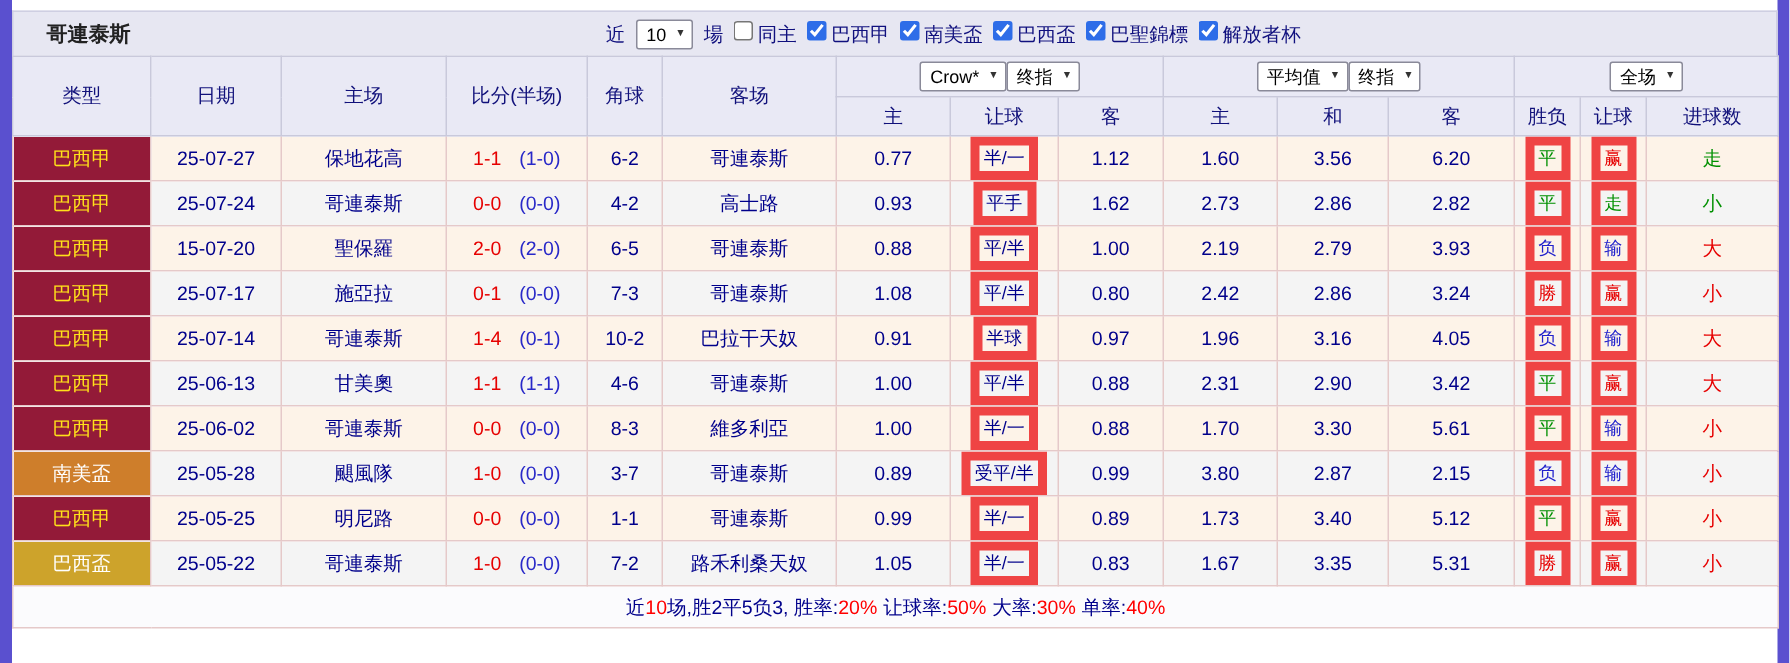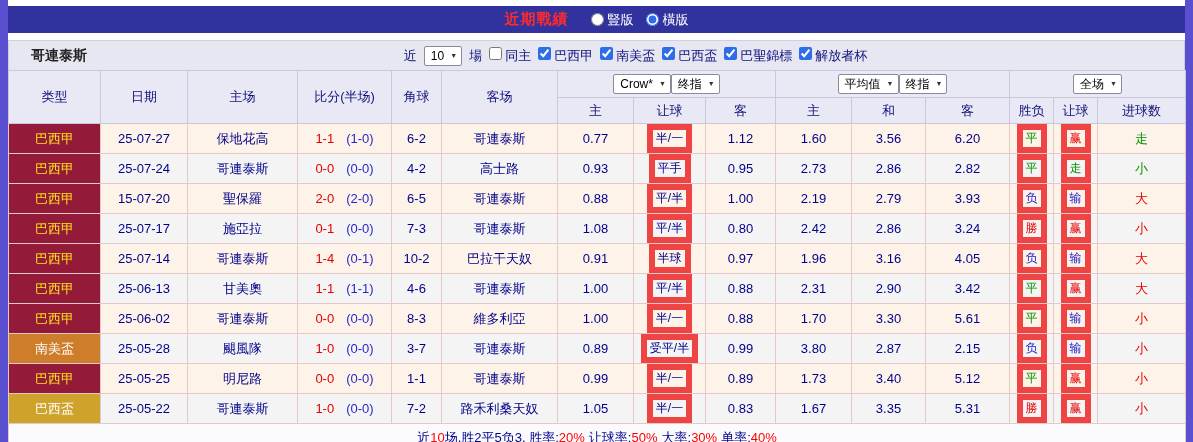--- a/index.html
+++ b/index.html
@@ -55,31 +55,20 @@
 </style>
 </head>
 <body>
 
 <div class="page">
   <div class="strip left"></div>
   <div class="strip right"></div>
 
   <div class="content">
 
-    <div class="titlebar">
-      <span class="title">近期戰績</span>
-      <label class="radio-label">
-        <input type="radio" name="layout" style="">
-        <span>豎版</span>
-      </label>
-      <label class="radio-label">
-        <input type="radio" name="layout" checked="" style="">
-        <span>橫版</span>
-      </label>
-    </div>
 
     <div class="filterbar">
       <span class="team">哥連泰斯</span>
       <div class="filters">
         <span>近</span>
         <span class="select">
           <span>10</span>
           <span class="arr">▼</span>
         </span>
         <span>場</span>
@@ -201,21 +190,21 @@
         </tr>
         <tr>
           <td class="lg" data-league="bra">巴西甲</td>
           <td>25-07-24</td>
           <td class="tm" data-color="green">哥連泰斯</td>
           <td><span class="ft">0-0</span><span class="ht">(0-0)</span></td>
           <td>4-2</td>
           <td class="tm" data-color="navy">高士路</td>
           <td>0.93</td>
           <td><span class="tag">平手</span></td>
-          <td>0.95</td>
+          <td>1.62</td>
           <td>2.73</td>
           <td>2.86</td>
           <td>2.82</td>
           <td><span class="tag" data-color="green">平</span></td>
           <td><span class="tag" data-color="green">走</span></td>
           <td><span data-color="green">小</span></td>
         </tr>
         <tr>
           <td class="lg" data-league="bra">巴西甲</td>
           <td>15-07-20</td>

